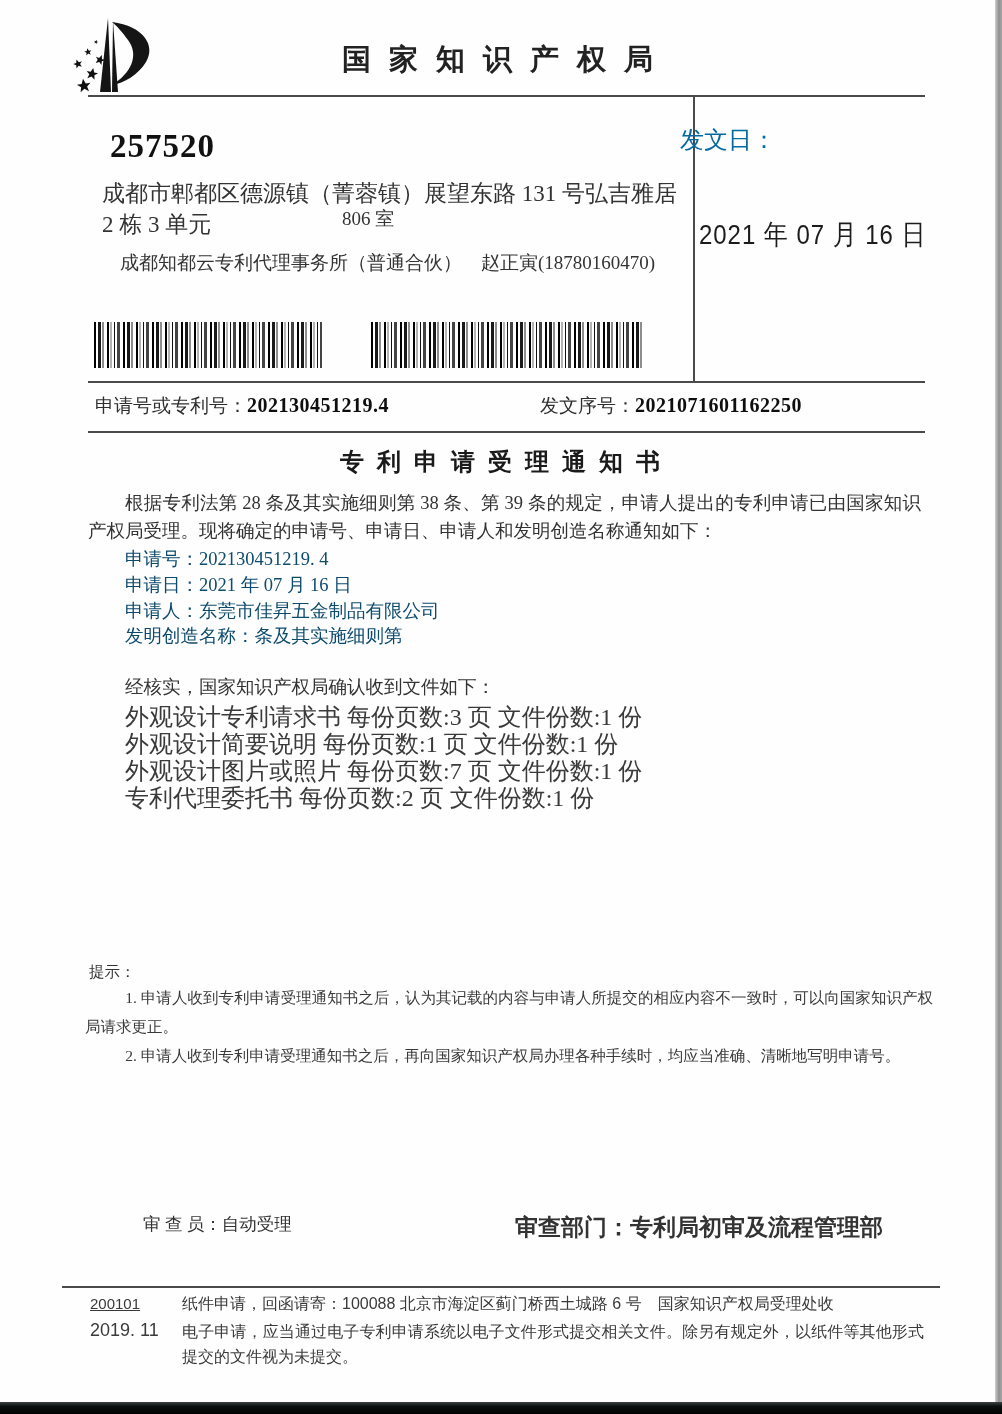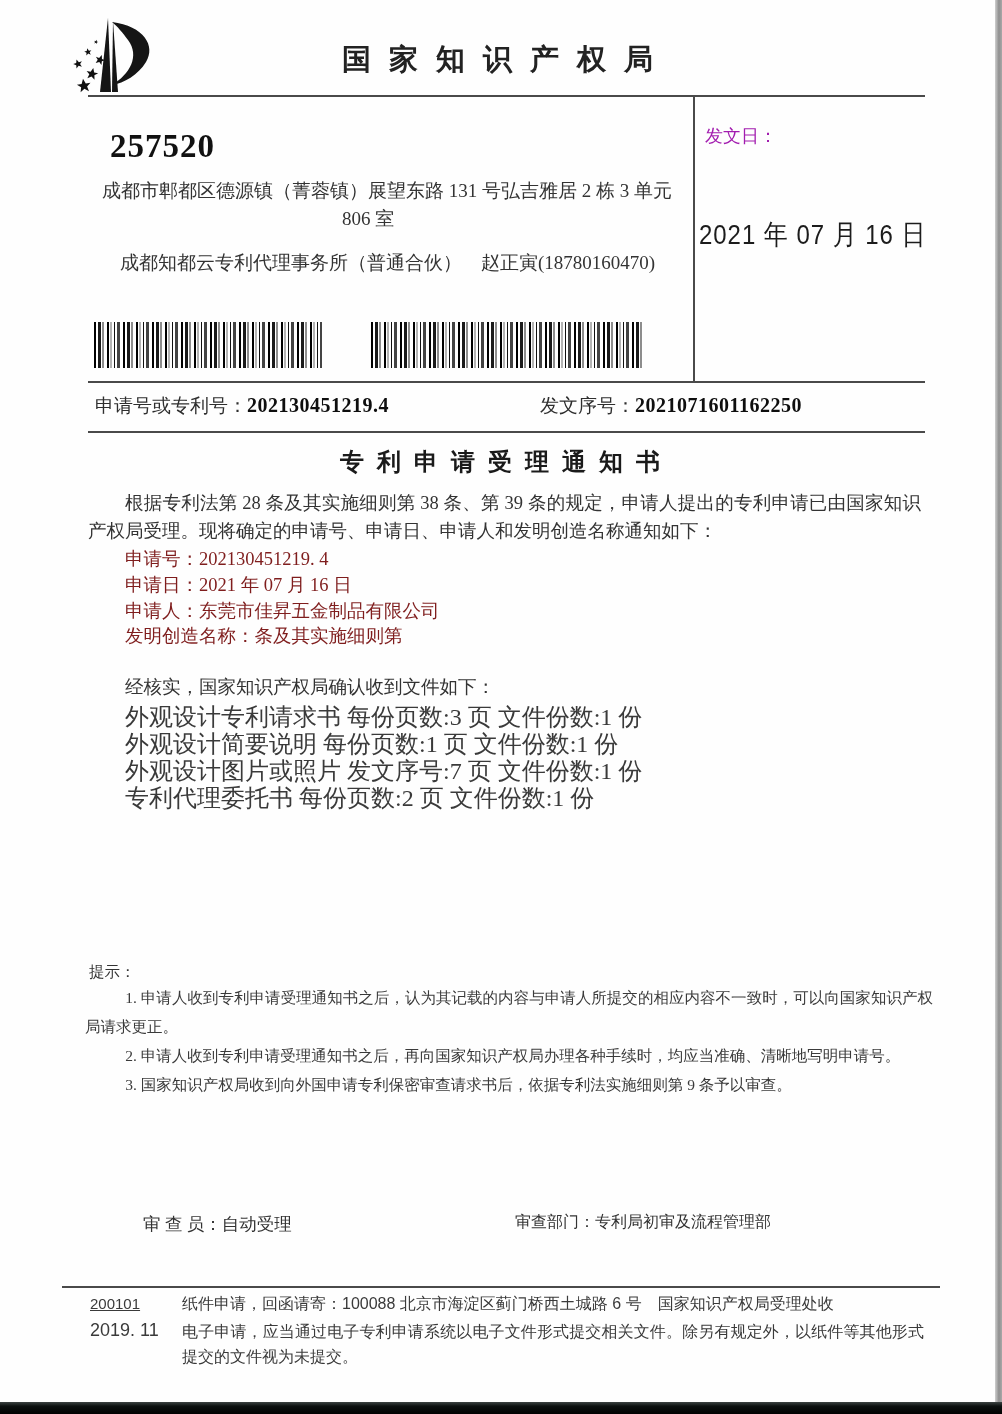--- a/index.html
+++ b/index.html
@@ -13,25 +13,25 @@
   
   .agency-title{
     top:40px;left:88px;width:837px;text-align:center;
     font-size:29px;font-weight:700;letter-spacing:18px;color:#222;
     white-space:nowrap;
   }
   .hline{background:#4a4a4a;height:2px;}
   .vline{background:#4a4a4a;width:2px;}
   
   .mail-code{top:128px;left:110px;font-size:33px;font-weight:700;color:#111;letter-spacing:1px;}
-  .addr1{top:178px;left:102px;width:590px;font-size:19px;color:#333;}
+  .addr1{top:178px;left:102px;width:590px;font-size:23px;color:#333;}
   .addr2{top:206px;left:88px;width:560px;text-align:center;font-size:19px;color:#333;}
   .agent{top:232px;left:120px;width:600px;font-size:19px;color:#333;margin-top:18px;}
   
-  .issue-label{top:124px;left:705px;font-size:18px;color:#a21caf;}
+  .issue-label{top:124px;left:680px;font-size:24px;color:#0369a1;}
   .issue-date{top:216px;left:699px;font-size:25px;color:#1c1c1c;letter-spacing:1px;
               font-family:"Liberation Sans","DejaVu Sans",sans-serif;transform:scale(.96,1.12);transform-origin:left top;}
   
   .barcode{
     top:322px;height:46px;
     background:repeating-linear-gradient(90deg,
       #000 0 2px,#fff 2px 4px,#1a1a1a 4px 7px,#fff 7px 8px,
       #8d8d8d 8px 10px,#fff 10px 13px,#000 13px 15px,#fff 15px 16px,
       #b3b3b3 16px 18px,#fff 18px 20px,#111 20px 21px,#fff 21px 23px,
       #444 23px 26px,#fff 26px 29px);
@@ -43,33 +43,33 @@
   .ref b{font-size:20px;color:#0e0e0e;letter-spacing:.5px;}
   .ref-left{left:95px;}
   .ref-right{left:540px;}
   
   .notice-title{
     top:446px;left:88px;width:837px;text-align:center;
     font-size:24px;font-weight:700;letter-spacing:13px;color:#1a1a1a;white-space:nowrap;
   }
   .intro{top:489px;left:88px;width:833px;font-size:18.5px;line-height:28px;
          text-indent:2em;text-align:justify;color:#333;}
-  .field{left:125px;font-size:18.5px;color:#7f1d1d;white-space:nowrap;}
+  .field{left:125px;font-size:18.5px;color:#0c4a6e;white-space:nowrap;}
   .f0{top:546px;} .f1{top:572px;} .f2{top:598px;} .f3{top:623px;}
   .received-intro{top:674px;left:125px;font-size:18.5px;color:#333;}
   .doc{left:125px;font-size:24px;color:#3a3a3a;white-space:nowrap;}
   .d0{top:701px;} .d1{top:728px;} .d2{top:755px;} .d3{top:782px;}
   
   .tips-label{top:962px;left:89px;font-size:15.5px;color:#333;}
   .tips{top:983px;left:85px;width:848px;}
   .tips p{margin:0;font-size:15.5px;line-height:29px;text-indent:2.6em;
           text-align:justify;color:#3a3a3a;}
   
   .examiner{top:1212px;left:143px;font-size:17.5px;color:#333;white-space:nowrap;}
-  .department{top:1212px;left:515px;font-size:16px;color:#333;white-space:nowrap;}
+  .department{top:1212px;left:515px;font-size:23px;color:#333;white-space:nowrap;font-weight:bold;}
   
   .foot-line{top:1286px;left:62px;width:878px;}
   .foot{font-family:"Liberation Sans","DejaVu Sans",sans-serif;color:#3a3a3a;}
   .foot-code1{top:1295px;left:90px;font-size:15px;text-decoration:underline;}
   .foot-code2{top:1320px;left:90px;font-size:18px;}
   .foot-text1{top:1294px;left:182px;width:745px;font-size:16px;white-space:nowrap;}
   .foot-text2{top:1319px;left:182px;width:742px;font-size:16px;line-height:25px;text-align:justify;}
   
   .edge-right{top:0;left:995px;width:7px;height:1414px;
     background:linear-gradient(90deg,#cfcfcf,#8f8f8f 55%,#a8a8a8);}
@@ -136,28 +136,27 @@
 <div class="abs field f2">
   <span>申请人：</span><span>东莞市佳昇五金制品有限公司</span>
 </div>
 <div class="abs field f3">
   <span>发明创造名称：</span><span>条及其实施细则第</span>
 </div>
 
 <div class="abs received-intro">经核实，国家知识产权局确认收到文件如下：</div>
 <div class="abs doc d0">外观设计专利请求书  每份页数:3 页  文件份数:1 份</div>
 <div class="abs doc d1">外观设计简要说明  每份页数:1 页  文件份数:1 份</div>
-<div class="abs doc d2">外观设计图片或照片  发文序号:7 页  文件份数:1 份</div>
+<div class="abs doc d2">外观设计图片或照片  每份页数:7 页  文件份数:1 份</div>
 <div class="abs doc d3">专利代理委托书  每份页数:2 页  文件份数:1 份</div>
 
 <div class="abs tips-label">提示：</div>
 <div class="abs tips">
   <p>1. 申请人收到专利申请受理通知书之后，认为其记载的内容与申请人所提交的相应内容不一致时，可以向国家知识产权局请求更正。</p>
   <p>2. 申请人收到专利申请受理通知书之后，再向国家知识产权局办理各种手续时，均应当准确、清晰地写明申请号。</p>
-  <p>3. 国家知识产权局收到向外国申请专利保密审查请求书后，依据专利法实施细则第 9 条予以审查。</p>
 </div>
 
 <div class="abs examiner">
   <span>审 查 员：</span><span>自动受理</span>
 </div>
 <div class="abs department">
   <span>审查部门：</span><span>专利局初审及流程管理部</span>
 </div>
 
 <div class="abs hline foot-line"></div>

